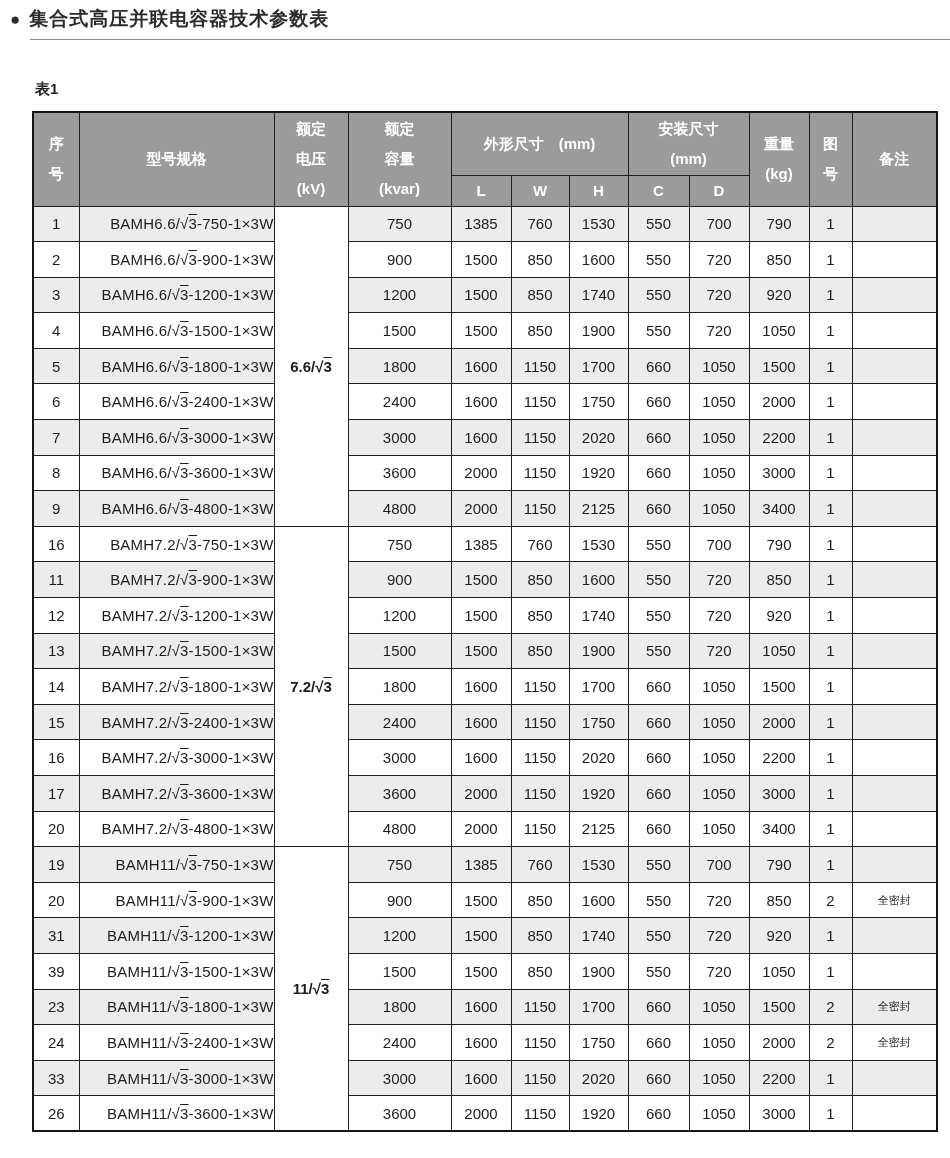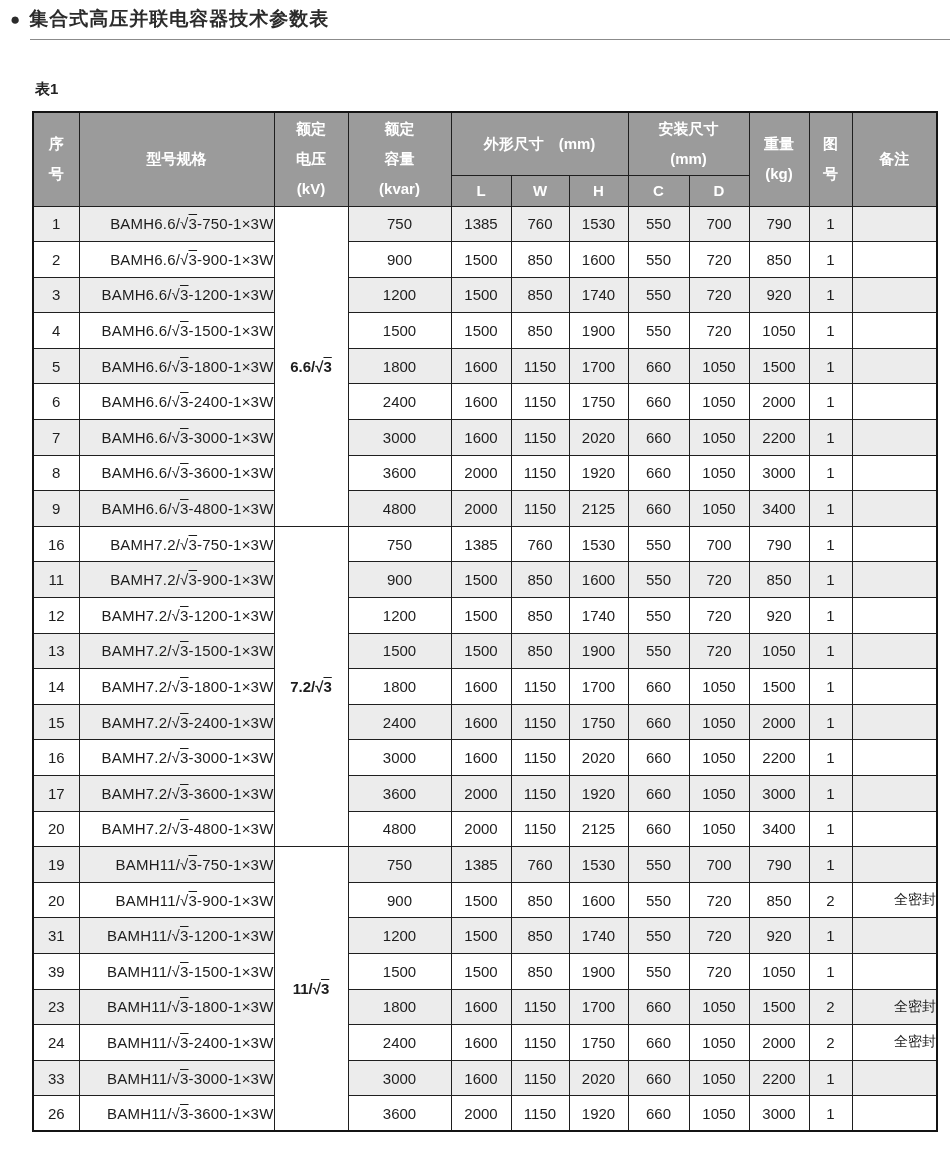--- a/index.html
+++ b/index.html
@@ -23,21 +23,21 @@
   table.params th,table.params td{border:1px solid var(--border);padding:0;}
   thead th{background:var(--header-bg);color:var(--header-text);font-size:15px;
     font-weight:600;text-align:center;vertical-align:middle;line-height:2.0;}
   thead tr.tier1{height:63px;}
   thead tr.tier2{height:31px;}
   .pre{white-space:pre-line;margin-left:29px;}
 
   tbody td{height:35.6px;font-size:15px;vertical-align:middle;background:#fff;}
   tbody td.num{text-align:center;}
   tbody td.model{text-align:right;padding-left:13px;letter-spacing:0.2px;margin-top:24px;}
-  tbody td.remark{text-align:right;font-size:14px;}
+  tbody td.remark{text-align:center;font-size:11px;}
   tbody tr.alt td{background:var(--row-alt-bg);}
   tbody td.voltage{background:#fff !important;text-align:center;font-weight:bold;}
   .ov{text-decoration:overline;}
 </style>
 </head>
 <body>
 
 <div class="page">
 
   <div class="title-row">

